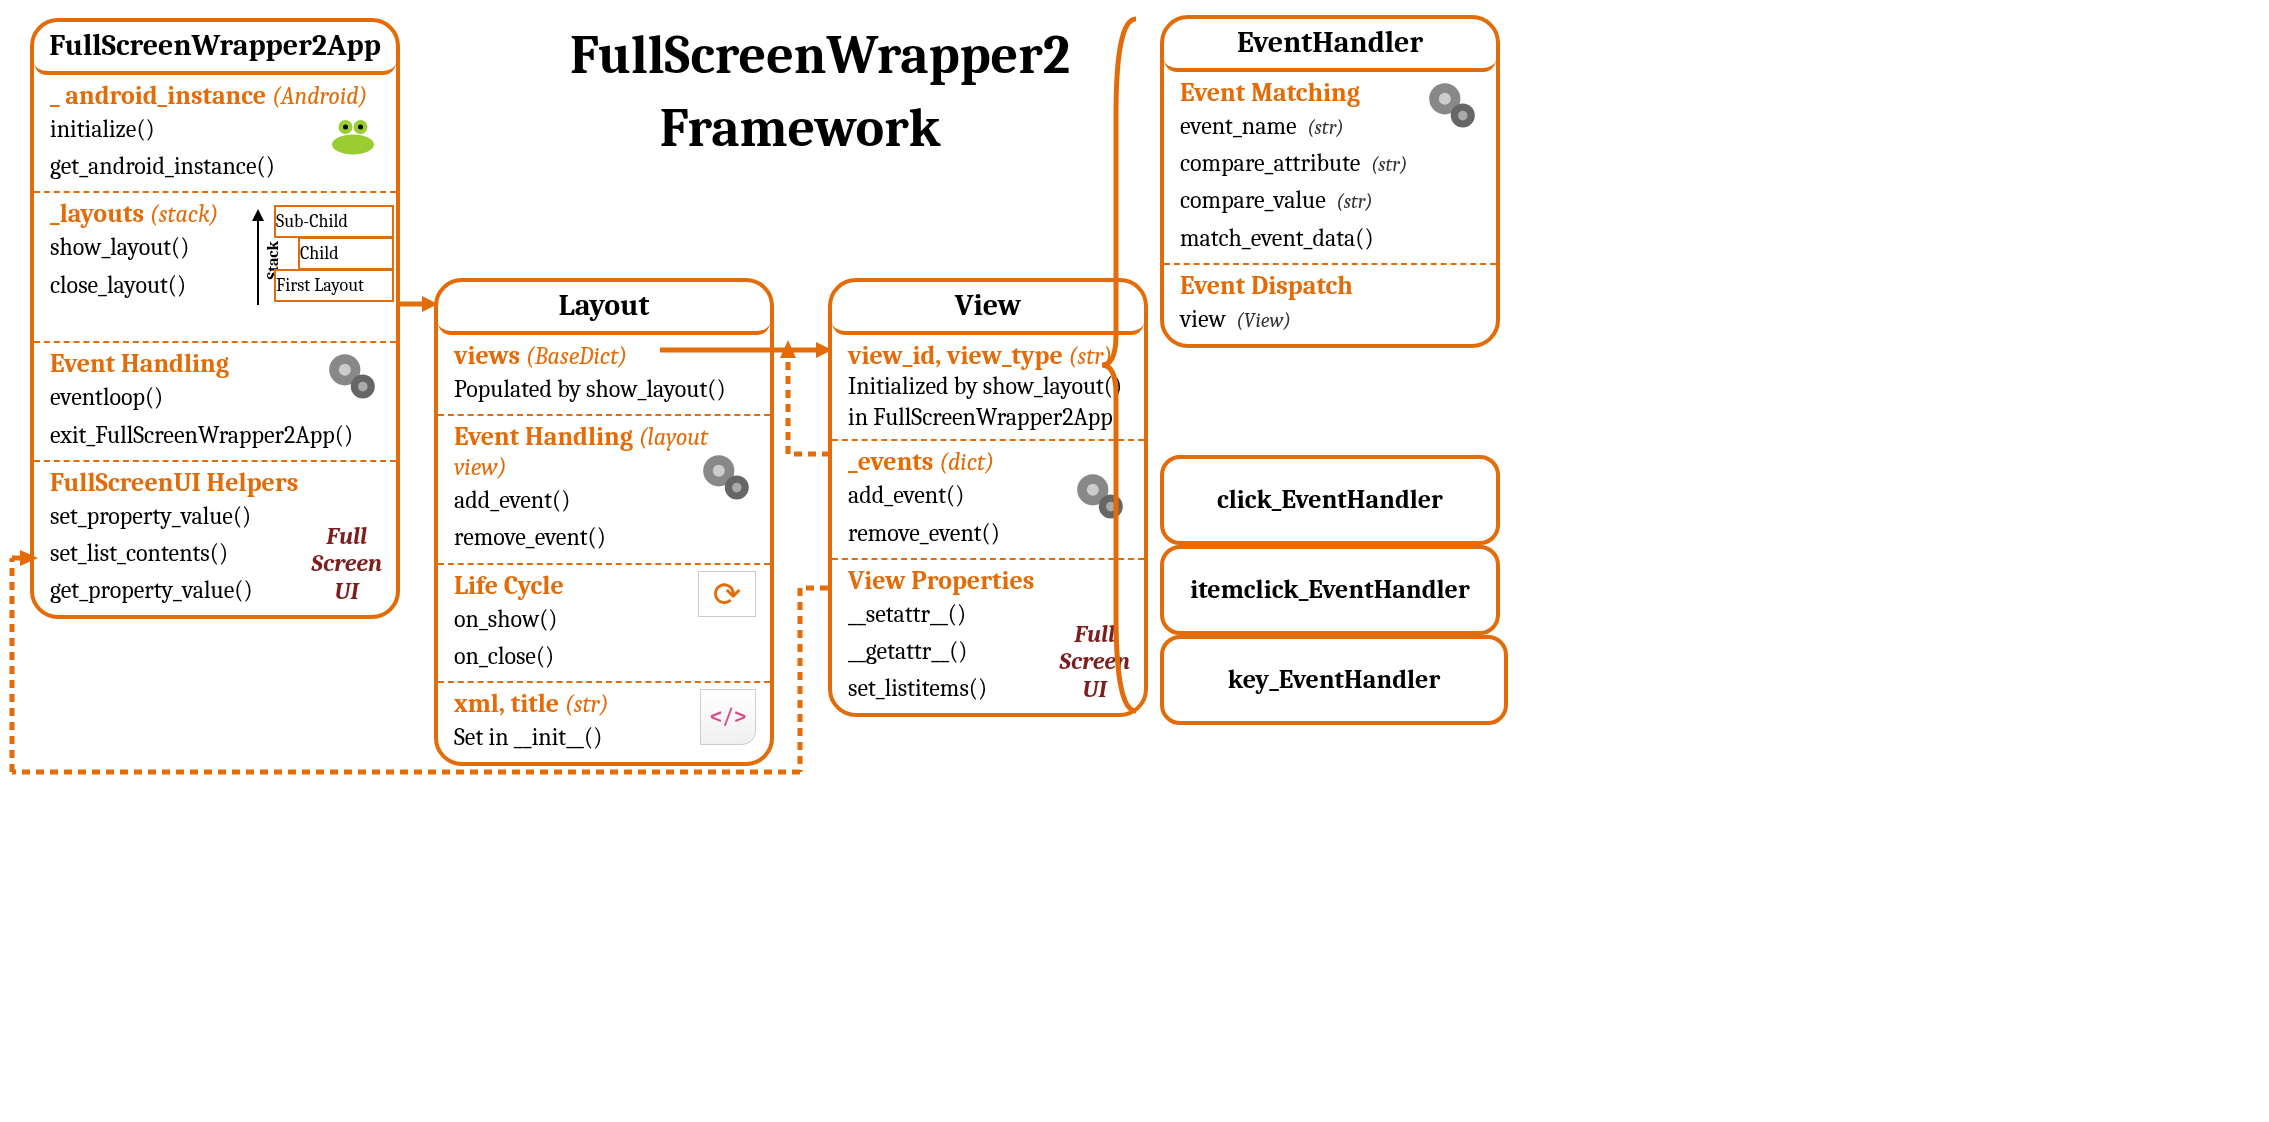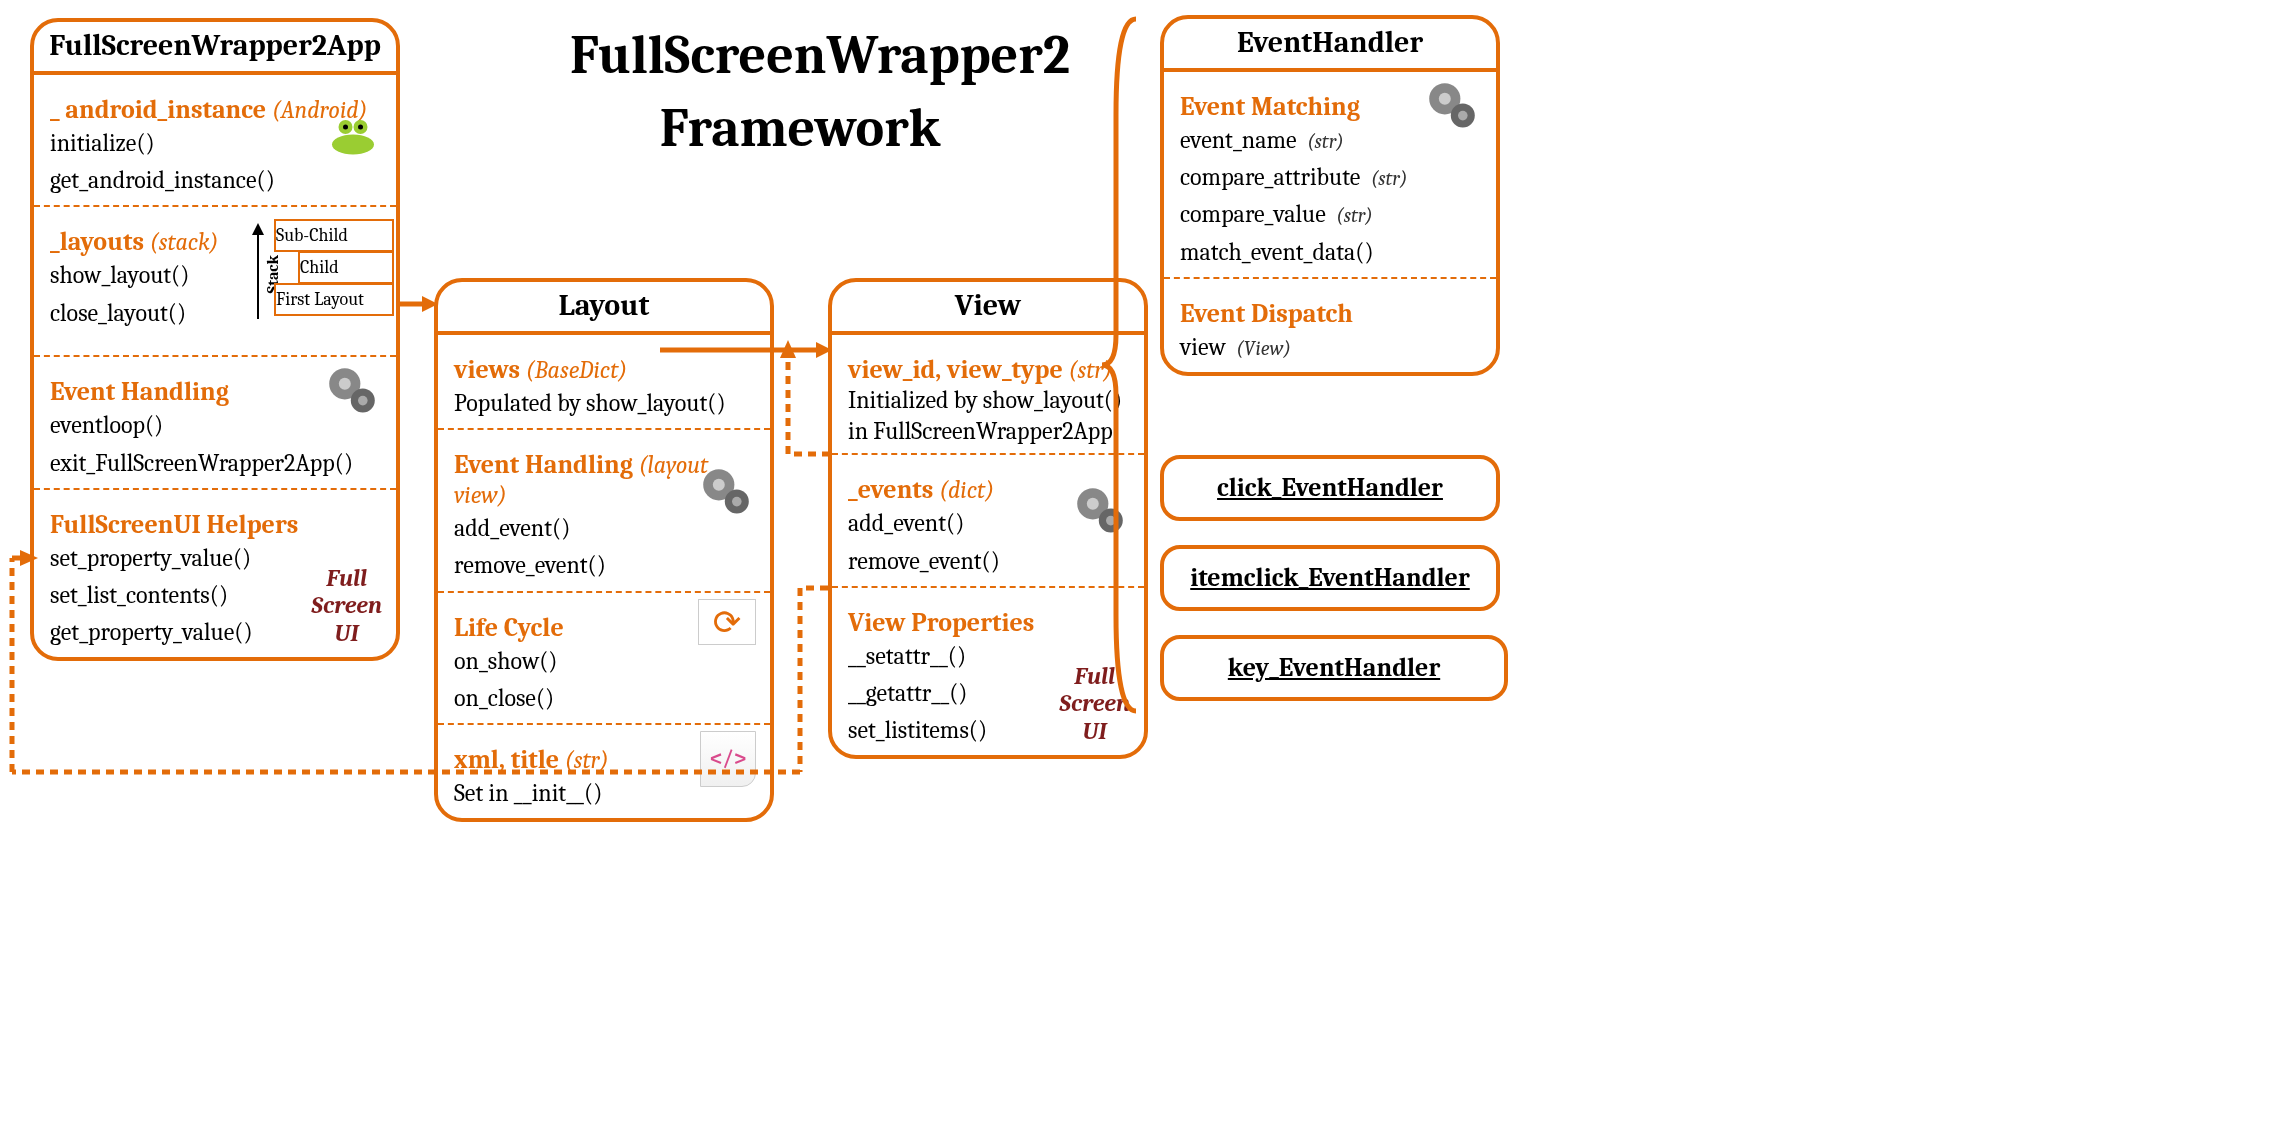--- a/index.html
+++ b/index.html
@@ -28,23 +28,24 @@
     border: 4px solid #e36c09;
     border-radius: 28px;
     background: #fff;
   }
   .card-header {
     text-align: center;
     font-size: 30px;
     font-weight: bold;
     padding: 6px 10px 8px 10px;
     border-bottom: 4px solid #e36c09;
+    border-radius: 13px;
   }
   .section {
-    padding: 20px 16px 6px 16px;
+    padding: 6px 16px 6px 16px;
     position: relative;
   }
   .section + .section {
     border-top: 2px dashed #e36c09;
   }
   .sect-title {
     color: #e36c09;
     font-weight: bold;
     font-size: 26px;
   }
@@ -84,22 +85,21 @@
     padding: 4px 0;
   }
   .small-card {
     position: absolute;
     border: 4px solid #e36c09;
     border-radius: 20px;
     background: #fff;
     text-align: center;
     font-size: 26px;
     font-weight: bold;
-    padding: 14px 10px;
-    text-decoration: underline;
+    padding: 26px 10px;
   }
   .gear {
     position: absolute;
     right: 14px;
     width: 60px;
     height: 60px;
   }
   .gear svg { width: 100%; height: 100%; }
   .lifecycle-icon {
     position: absolute;

